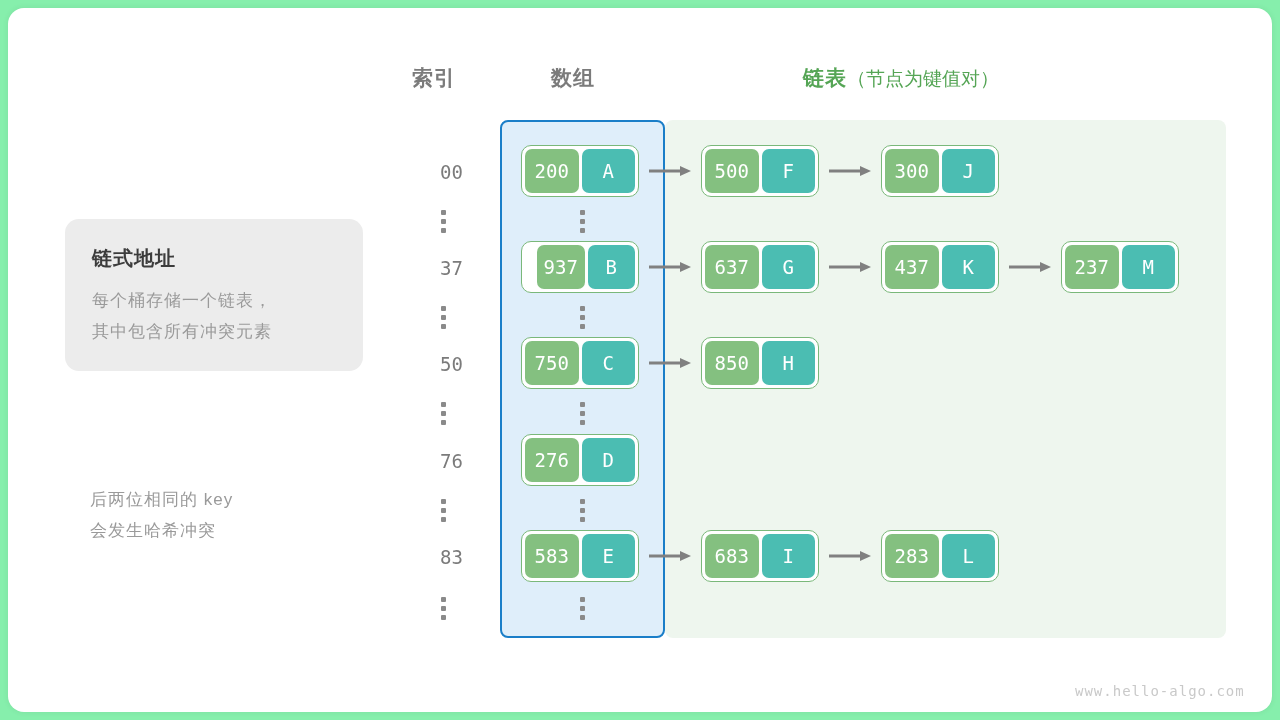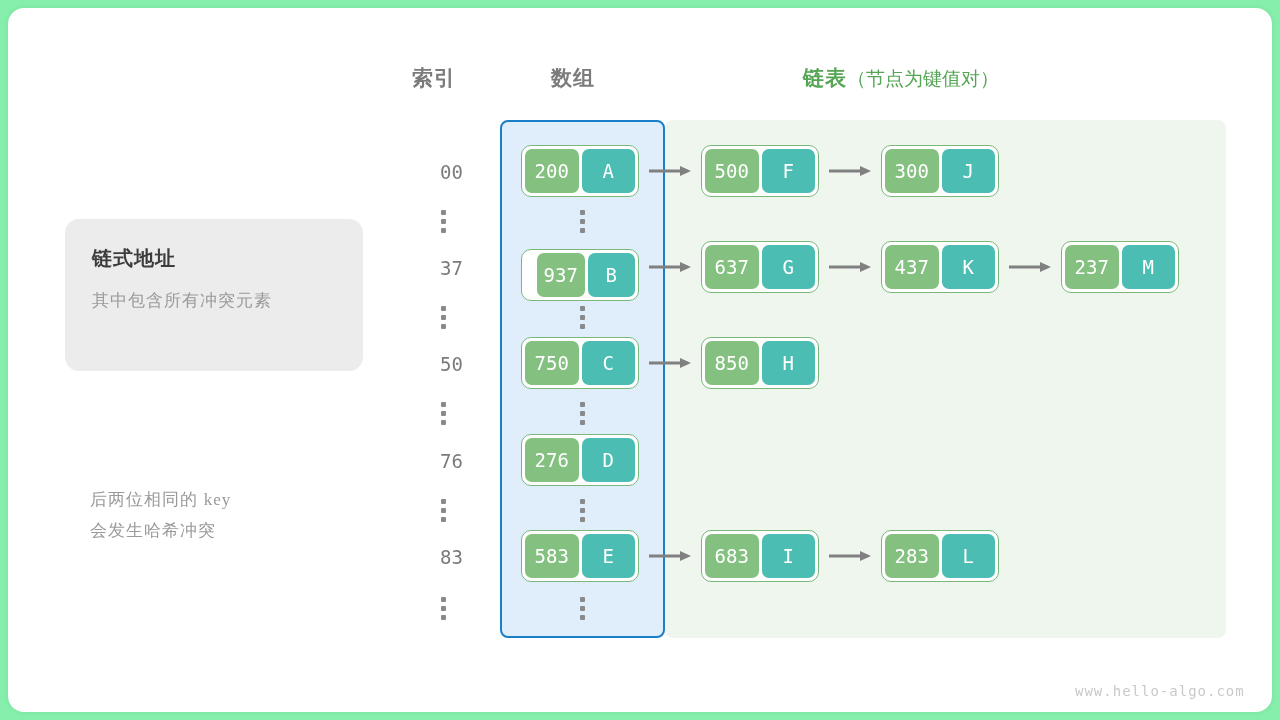--- a/index.html
+++ b/index.html
@@ -122,21 +122,21 @@
   .hash-body {
     position: absolute;
     left: 82px;
     top: 476px;
     font-size: 17px;
     line-height: 31px;
     color: #9a9a9a;
     letter-spacing: 1px;
   }
   .hash-body .mono {
-    font-family: Liberation Serif, serif;
+    font-family: Liberation Sans, sans-serif;
     font-size: 17px;
   }
 
   
   .idx {
     position: absolute;
     width: 60px;
     text-align: right;
     left: 395px;
     font-family: "DejaVu Sans Mono", "Liberation Mono", monospace;
@@ -213,20 +213,21 @@
 
     <div class="hdr hdr-index">索引</div>
     <div class="hdr hdr-array">数组</div>
     <div class="hdr hdr-list">
       <span>链表</span><span class="sub">（节点为键值对）</span>
     </div>
 
     <div class="info-card">
       <div class="info-title">链式地址</div>
       <div class="info-body">
+        <div>每个桶存储一个链表，</div>
         <div>其中包含所有冲突元素</div>
       </div>
     </div>
 
     <div class="hash-body">
       <div><span>后两位相同的</span>&nbsp;<span class="mono">key</span></div>
       <div>会发生哈希冲突</div>
     </div>
 
     <div id="idx-layer">
@@ -344,21 +345,21 @@
           <div class="val">A</div>
         </div>
         <div class="node" style="left: 693px; top: 137px;">
           <div class="key">500</div>
           <div class="val">F</div>
         </div>
         <div class="node" style="left: 873px; top: 137px;">
           <div class="key">300</div>
           <div class="val">J</div>
         </div>
-        <div class="node" style="left: 513px; top: 241px; padding-left: 15px;">
+        <div class="node" style="left: 513px; top: 233px; padding-left: 15px;">
           <div class="key">937</div>
           <div class="val">B</div>
         </div>
         <div class="node" style="left: 693px; top: 233px;">
           <div class="key">637</div>
           <div class="val">G</div>
         </div>
         <div class="node" style="left: 873px; top: 233px; text-align: right;">
           <div class="key">437</div>
           <div class="val">K</div>

